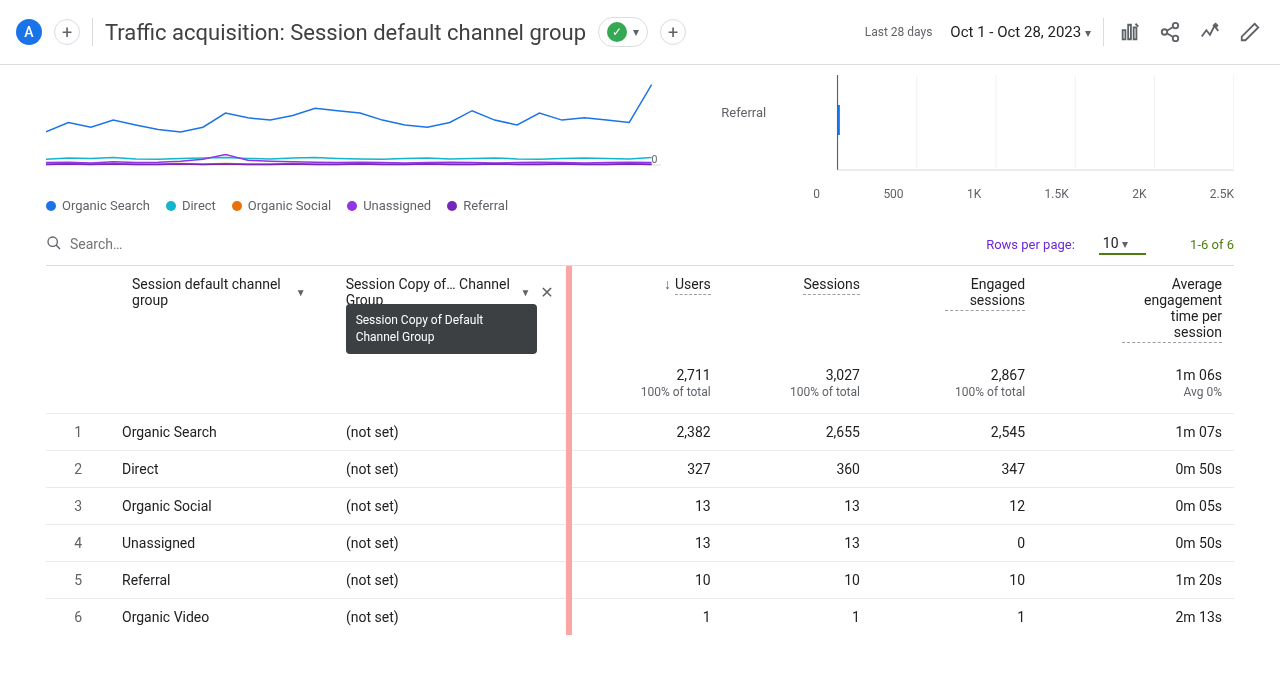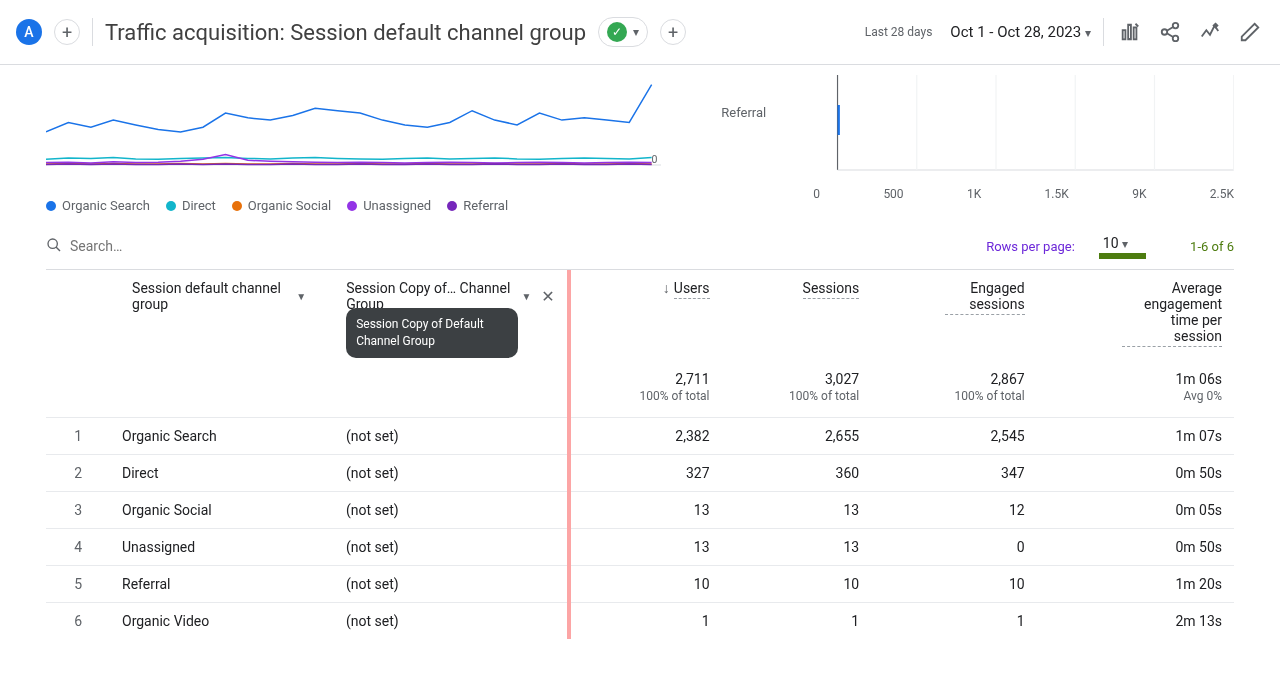--- a/index.html
+++ b/index.html
@@ -35,40 +35,40 @@
 .swatch { width: 10px; height: 10px; border-radius: 50%; display: inline-block; }
 .bar-y-label { position: absolute; left: 30px; top: 40px; font-size: 13px; color: #5f6368; }
 .axis-ticks-bar { display: flex; justify-content: space-between; font-size: 12px; color: #5f6368; margin-top:4px; }
 
 
 .table-controls { display: flex; align-items: center; padding: 10px 30px; gap: 24px; }
 .search-wrap { display: flex; align-items: center; gap: 8px; color: #5f6368; }
 .search-input { border: none; outline: none; font-size: 14px; width: 200px; }
 .tc-spacer { flex: 1; }
 .rows-label { color: #6d28d9; font-size: 13px; }
-.rows-select { border: none; border-bottom: 6px solid #4d7c0f; font-size: 14px; padding: 2px 18px 2px 4px; background: transparent; position: relative; }
+.rows-select { border: none; border-bottom: 2px solid #4d7c0f; font-size: 14px; padding: 2px 18px 2px 4px; background: transparent; position: relative; }
 .page-info { color: #4d7c0f; font-size: 13px; margin-left: 20px; }
 
 
 .table-wrap { border-top: 1px solid #dadce0; margin: 0 30px; }
 table { width: 100%; border-collapse: collapse; }
 th, td { padding: 10px 12px; font-size: 14px; }
 thead th { text-align: left; font-weight: 400; color: #202124; vertical-align: top; }
 th.num, td.num { text-align: right; }
 th .underlined { border-bottom: 1px dashed #9aa0a6; padding-bottom: 2px; display: inline-block; }
 .dim-chip { display: flex; align-items: center; gap: 6px; color: #202124; }
 .dim-chip .chev-sm { font-size: 10px; color: #5f6368; }
 .remove-x { color: #5f6368; cursor: pointer; font-size: 16px; }
-.tooltip { position: absolute; background: #3c4043; color: #fff; font-size: 12px; padding: 8px 10px; border-radius: 10px; width: 172px; line-height: 1.4; z-index: 10; }
+.tooltip { position: absolute; background: #3c4043; color: #fff; font-size: 12px; padding: 8px 10px; border-radius: 4px; width: 191px; line-height: 1.4; z-index: 10; }
 .totals-row td { padding-top: 14px; padding-bottom: 14px; }
 .big { font-size: 14px; }
 .sub { font-size: 12px; color: #5f6368; display: block; margin-top: 2px; }
 tbody tr { border-top: 1px solid #e8eaed; }
 .rownum { color: #5f6368; width: 40px; text-align: right; padding-right: 16px; }
-.col-vline { border-right: 4px solid #fca5a5; }
+.col-vline { border-right: 6px solid #fca5a5; }
 .sort-arrow { color: #5f6368; margin-right: 4px; }
 
 
 .dim-th-wrap { display: flex; gap: 40px; align-items: flex-start; position: relative; }
 </style>
 </head>
 <body>
 
 <div class="header">
   <div class="avatar">A</div>
@@ -168,21 +168,21 @@
         <line x1="304" y1="0" x2="304" y2="95" stroke="#f1f3f4"></line>
         <line x1="372" y1="0" x2="372" y2="95" stroke="#f1f3f4"></line>
         <line x1="440" y1="0" x2="440" y2="95" stroke="#f1f3f4"></line>
         <rect x="100" y="30" width="2" height="30" fill="#1a73e8"></rect>
       </svg>
       <div class="axis-ticks-bar" style="padding-left:92px">
         <span>0</span>
         <span>500</span>
         <span>1K</span>
         <span>1.5K</span>
-        <span>9K</span>
+        <span>2K</span>
         <span>2.5K</span>
       </div>
     </div>
   </div>
 
   <div class="table-controls">
     <div class="search-wrap">
       <span>
         <svg width="16" height="16" viewBox="0 0 24 24" fill="none" stroke="#5f6368" stroke-width="2">
             <circle cx="10" cy="10" r="7"></circle>

